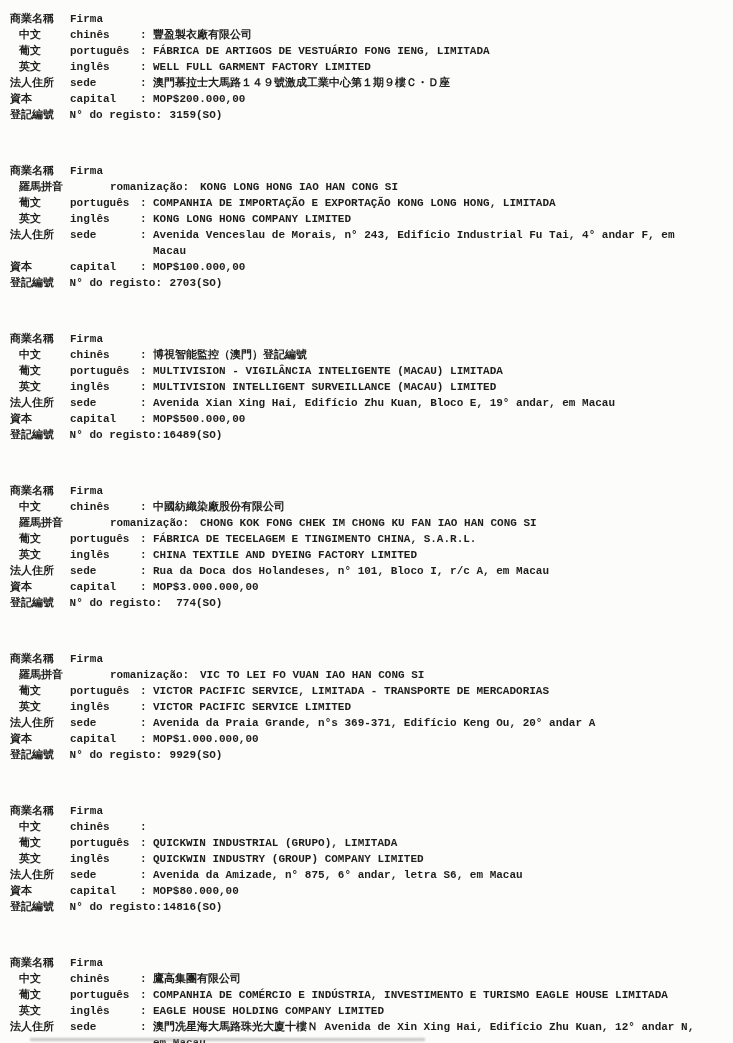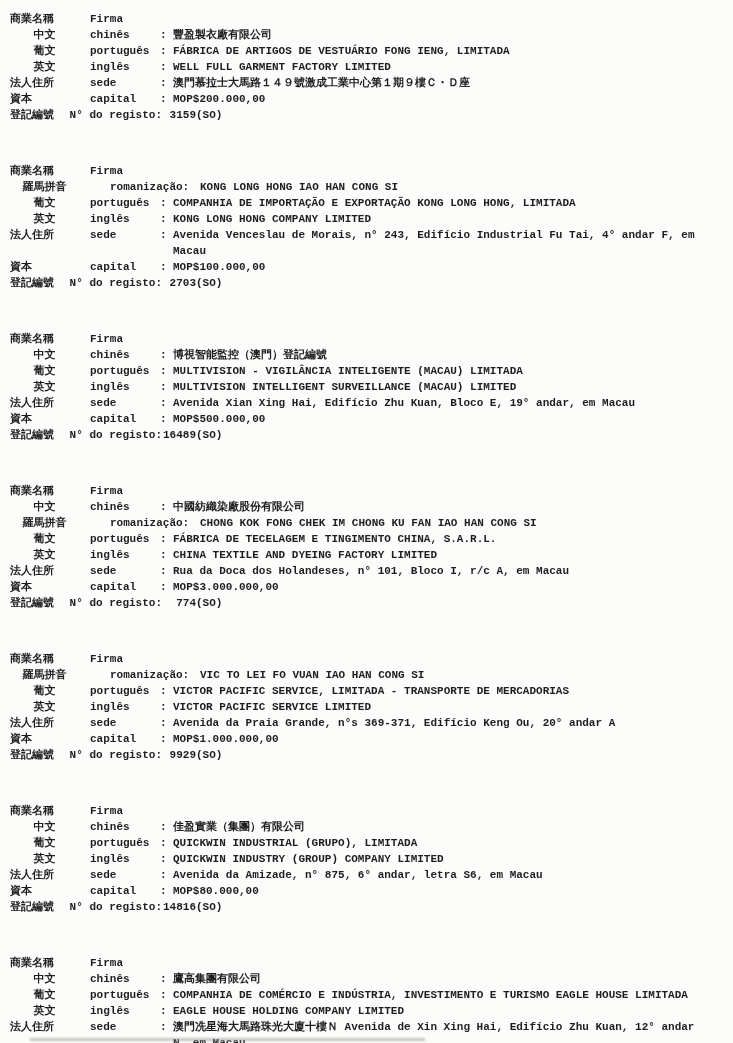--- a/index.html
+++ b/index.html
@@ -9,23 +9,23 @@
     color:#1e1e1e;
     font-family:"Liberation Mono","DejaVu Sans Mono",monospace;
     font-size:11px;line-height:16px;
     overflow:hidden;
     position:relative;
   }
   .page{padding-top:11px;font-weight:bold;}
   .block{margin-bottom:40px;}
   .row{display:flex;align-items:flex-start;min-height:16px;}
   .c1{flex:0 0 70px;box-sizing:border-box;padding-left:10px;white-space:nowrap;overflow:visible;}
-  .c1.ind{padding-left:19px;text-align:center;}
+  .c1.ind{padding-left:19px;}
   .c1.reg{flex:0 0 42px;}
-  .c2{flex:0 0 70px;white-space:nowrap;margin-left:20px;}
+  .c2{flex:0 0 70px;white-space:nowrap;}
   .c2rom{flex:0 0 90px;white-space:nowrap;margin-left:40px;}
   .c2reg{flex:0 0 108px;white-space:nowrap;text-align:right;}
   .colon{flex:0 0 13px;}
   .val{flex:1 1 auto;box-sizing:border-box;padding-right:30px;word-break:break-word;}
   .regnum{flex:0 0 34px;text-align:right;white-space:nowrap;}
   .regso{white-space:nowrap;}
   .scan-artifact{
     position:absolute;left:30px;top:1038px;width:395px;height:3px;
     background:#9a9a9a;opacity:.55;filter:blur(1px);
   }
@@ -255,21 +255,20 @@
 
   <div class="block">
     <div class="row">
       <span class="c1">商業名稱</span>
       <span class="c2">Firma</span>
     </div>
     <div class="row">
       <span class="c1 ind">中文</span>
       <span class="c2">chinês</span>
       <span class="colon">:</span>
-      <span class="val">佳盈實業（集團）有限公司</span>
     </div>
     <div class="row">
       <span class="c1 ind">葡文</span>
       <span class="c2">português</span>
       <span class="colon">:</span>
       <span class="val">QUICKWIN INDUSTRIAL (GRUPO), LIMITADA</span>
     </div>
     <div class="row">
       <span class="c1 ind">英文</span>
       <span class="c2">inglês</span>

